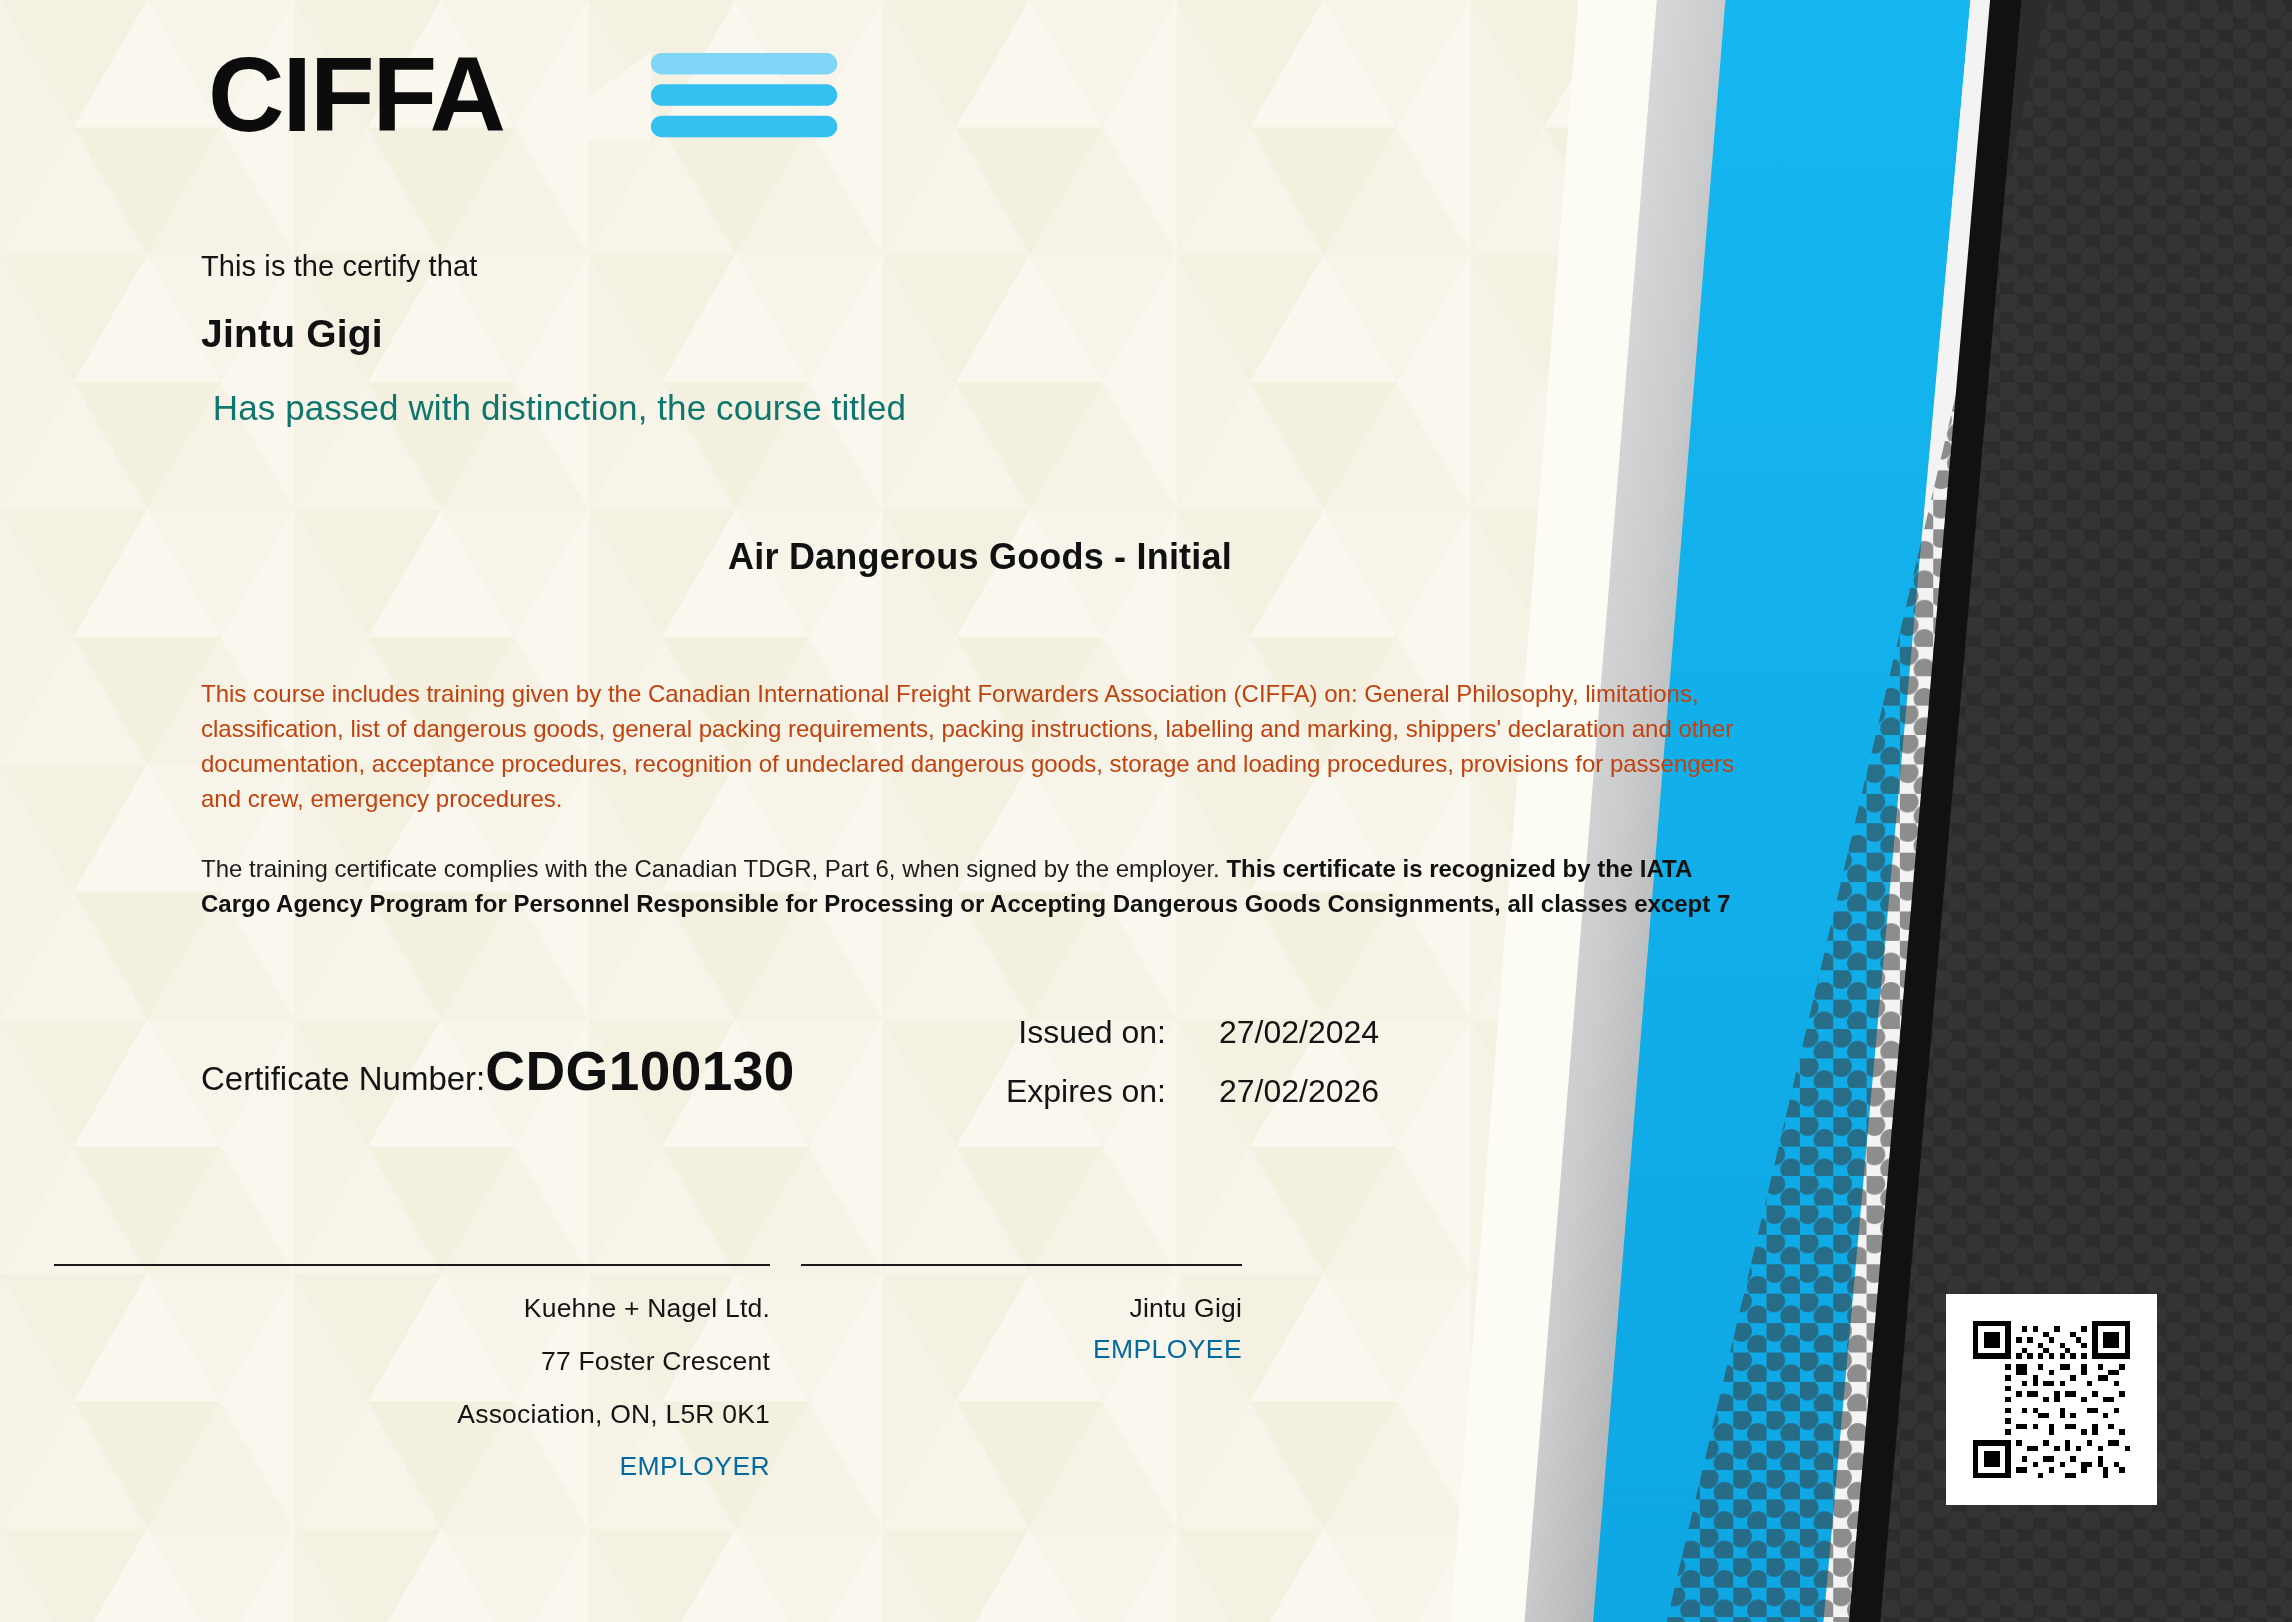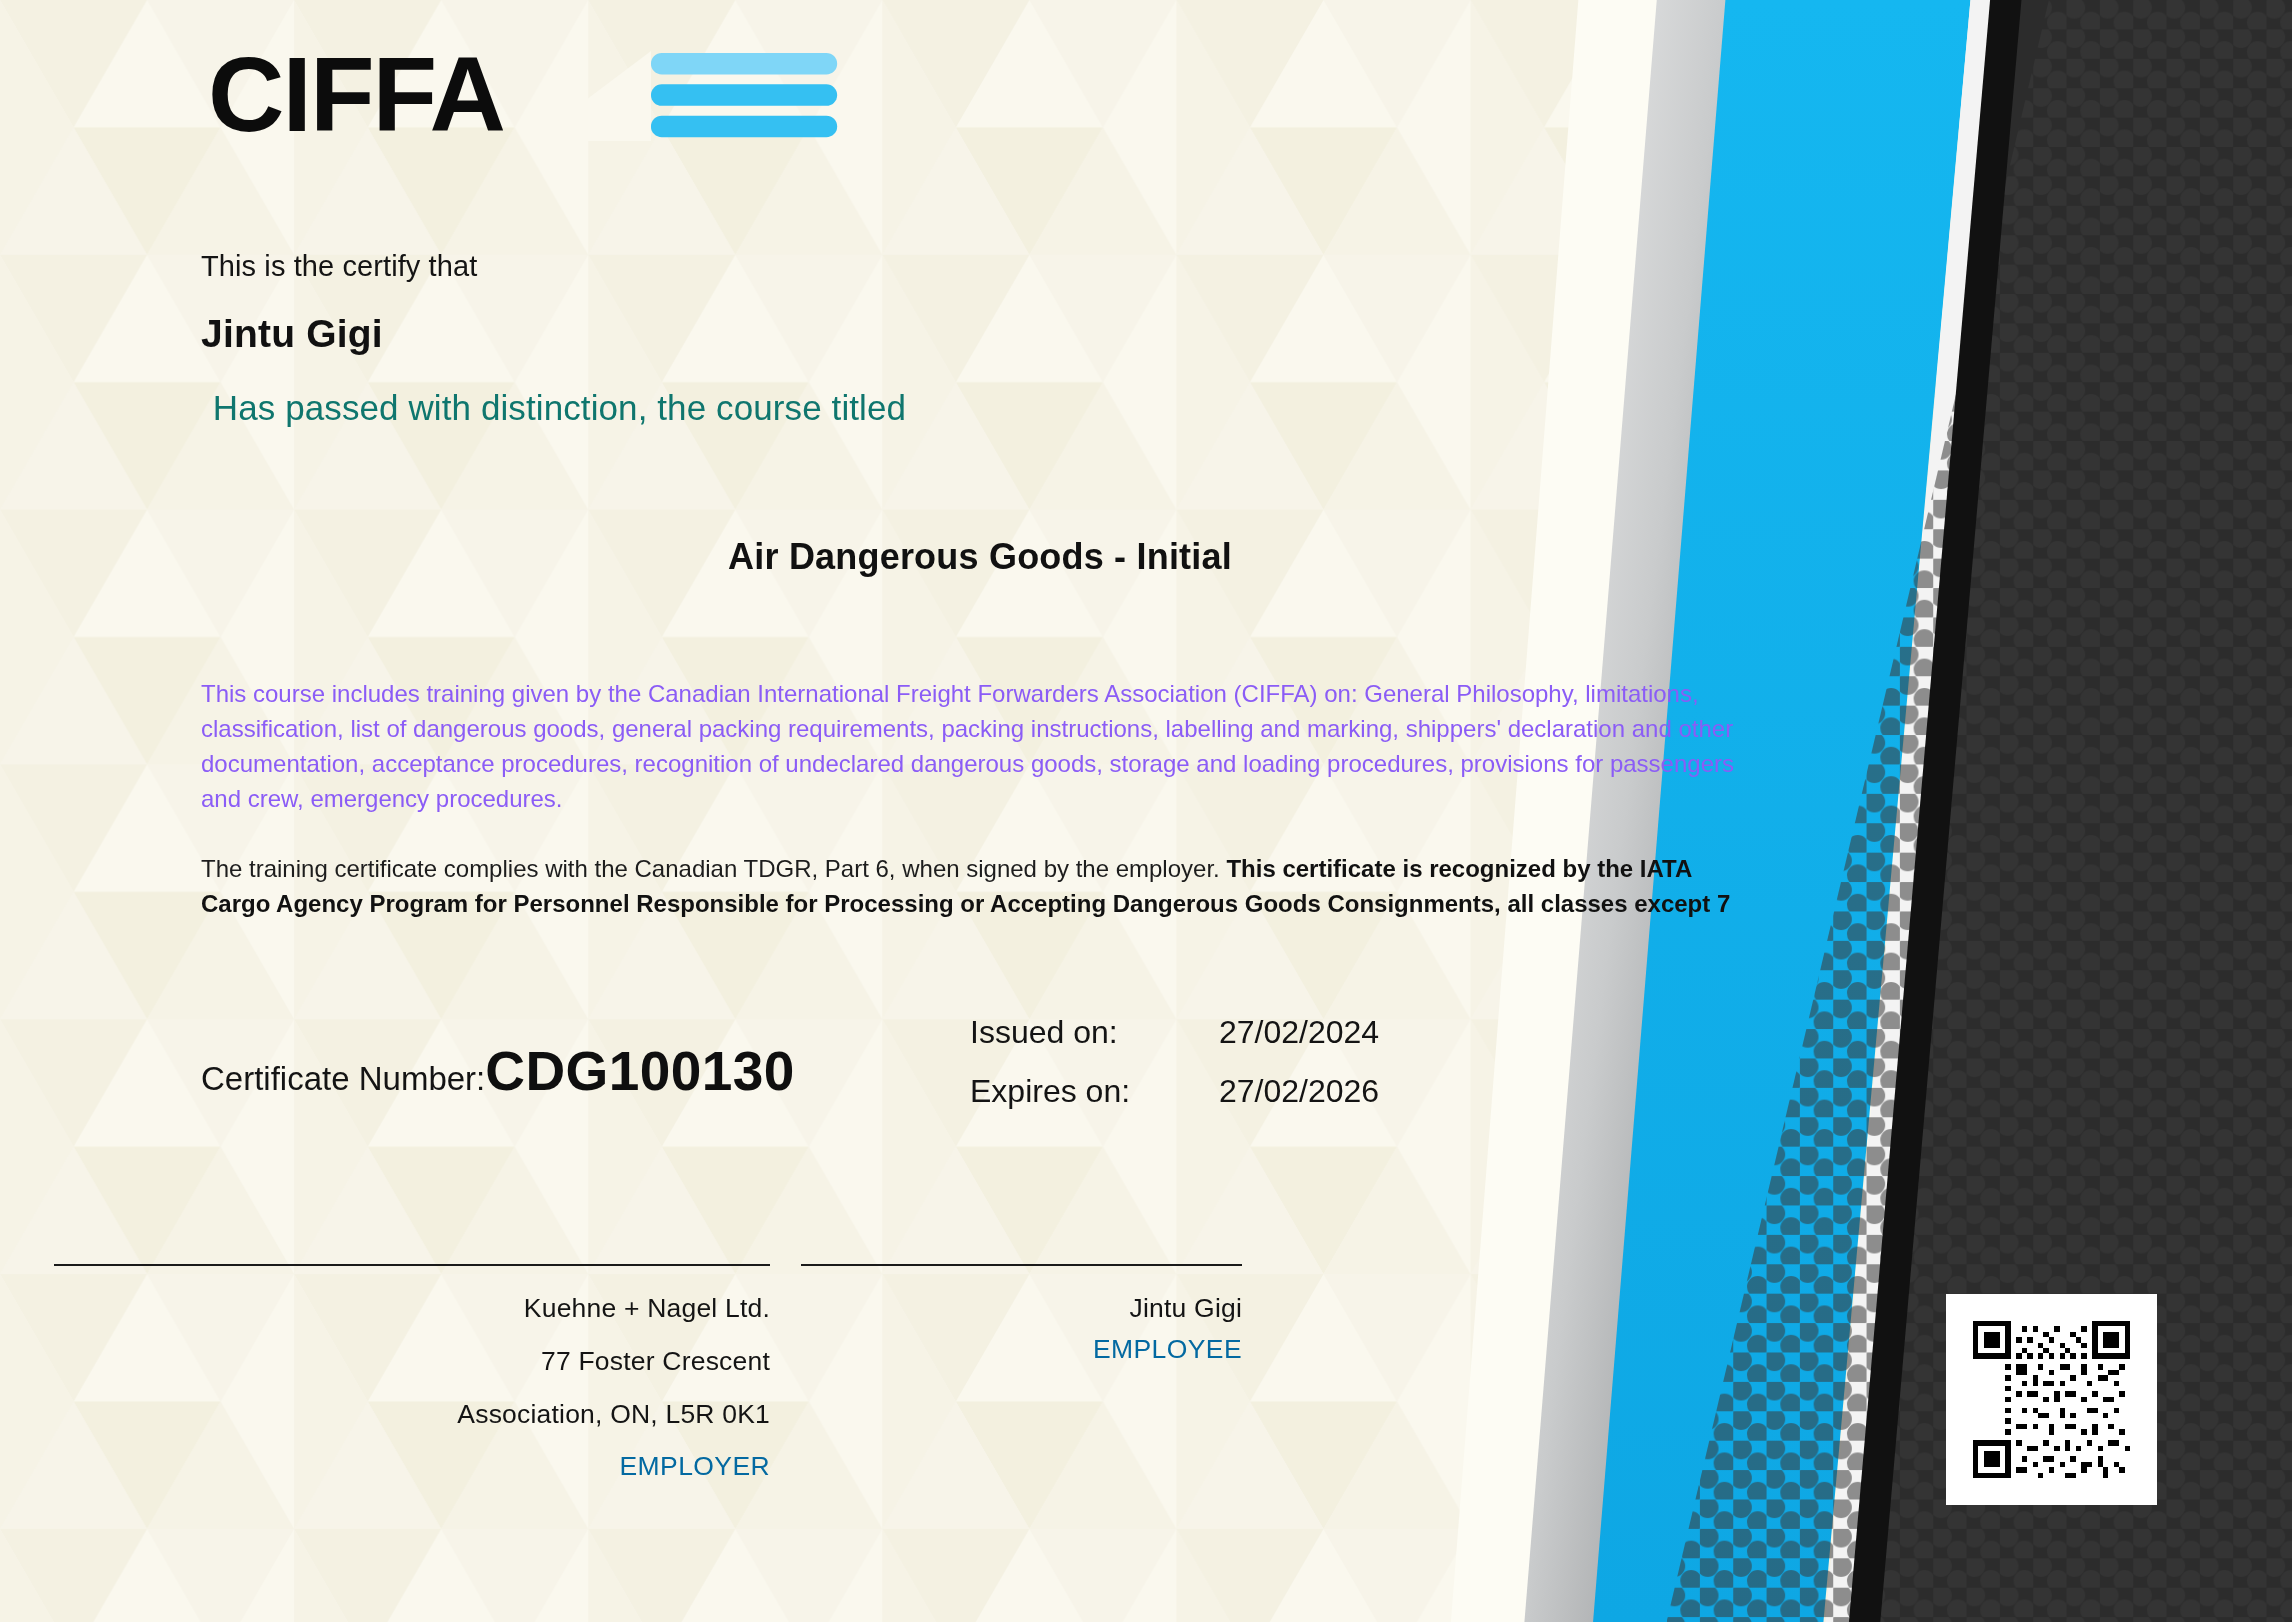--- a/index.html
+++ b/index.html
@@ -78,21 +78,21 @@
     font-size: 36px;
     font-weight: bold;
     color: #111111;
     margin-top: 108px;
     letter-spacing: 0.2px;
     text-align: center;
   }
   .para {
     font-size: 24px;
     line-height: 35px;
-    color: #8b5cf6;
+    color: #c2410c;
     margin-top: 98px;
     width: 1558px;
   }
   .para2 {
     font-size: 24px;
     line-height: 35px;
     color: #1d1d1d;
     margin-top: 35px;
     width: 1558px;
   }
@@ -120,21 +120,21 @@
     letter-spacing: 0.4px;
   }
   .dates {
     position: absolute;
     left: 970px;
     top: 1014px;
     font-size: 32px;
     color: #141414;
   }
   .dates .row { margin-bottom: 21.6px; white-space: nowrap; }
-  .dates .label { display:inline-block; width: 196px; }
+  .dates .label { display:inline-block; width: 196px; text-align: right; }
   .dates .value { display:inline-block; margin-left: 53px; }
 
   
   .sig-area {
     position: absolute;
     left: 54px;
     top: 1264px;
     width: 1274px;
   }
   .sig-block {

